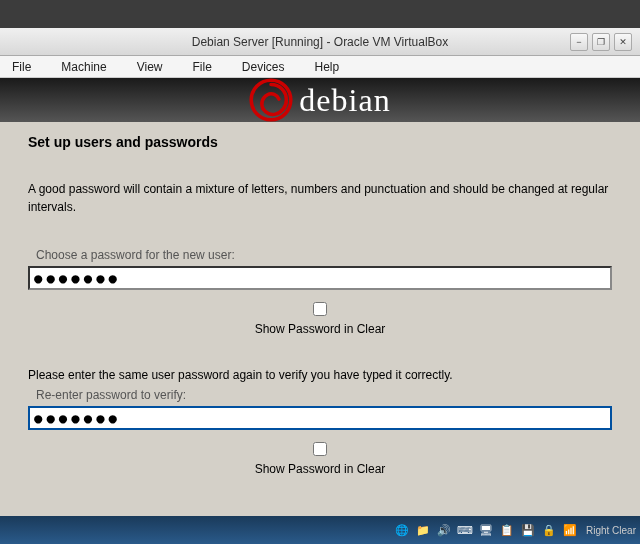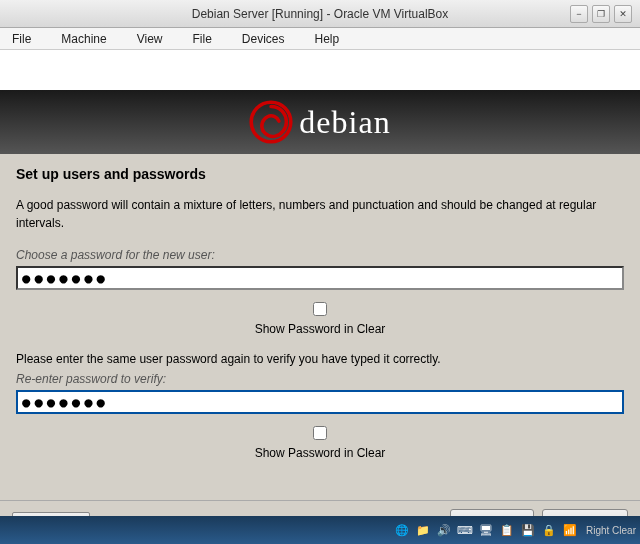--- a/index.html
+++ b/index.html
@@ -17,20 +17,21 @@
     .title-bar {
       width: 100%;
       height: 28px;
       background: linear-gradient(to bottom, #f0f0f0, #d8d8d8);
       border-bottom: 1px solid #aaa;
       display: flex;
       align-items: center;
       justify-content: space-between;
       padding: 0 8px;
       position: relative;
+      margin-top: 28px;
     }
     .title-bar-text {
       position: absolute;
       left: 50%;
       transform: translateX(-50%);
       font-size: 12px;
       color: #333;
       white-space: nowrap;
     }
     .title-bar-controls {
@@ -76,27 +77,26 @@
       width: 100%;
       height: calc(544px - 28px - 22px);
       background: #fff;
       display: flex;
       flex-direction: column;
     }
 
     
     .debian-header {
       width: 100%;
-      height: 64px;
+      height: 44px;
       background: linear-gradient(to bottom, #1a1a1a, #555);
       display: flex;
       align-items: center;
       justify-content: center;
       flex-shrink: 0;
-      margin-top: 40px;
     }
     .debian-logo {
       display: flex;
       align-items: center;
       gap: 6px;
     }
     .debian-swirl {
       width: 44px;
       height: 44px;
     }
@@ -104,42 +104,42 @@
       font-size: 32px;
       color: #fff;
       font-family: Georgia, serif;
       letter-spacing: 1px;
     }
 
     
     .main-content {
       flex: 1;
       background: #d4d0c8;
-      padding: 12px 16px;
+      padding: 12px 28px;
       display: flex;
       flex-direction: column;
-      gap: 10px;
+      gap: 26px;
     }
     .section-title {
       font-size: 14px;
       font-weight: bold;
       color: #000;
       margin-bottom: 4px;
     }
     .info-text {
       font-size: 12px;
       color: #000;
       line-height: 1.5;
     }
     .label-text {
       font-size: 12px;
       color: #555;
-      font-style: italic;
       margin-top: 6px;
       margin-bottom: 4px;
+      margin-left: 8px;
     }
     .password-input {
       width: 100%;
       height: 24px;
       background: #fff;
       border: 2px inset #888;
       padding: 2px 4px;
       font-size: 14px;
       color: #000;
       letter-spacing: 2px;

